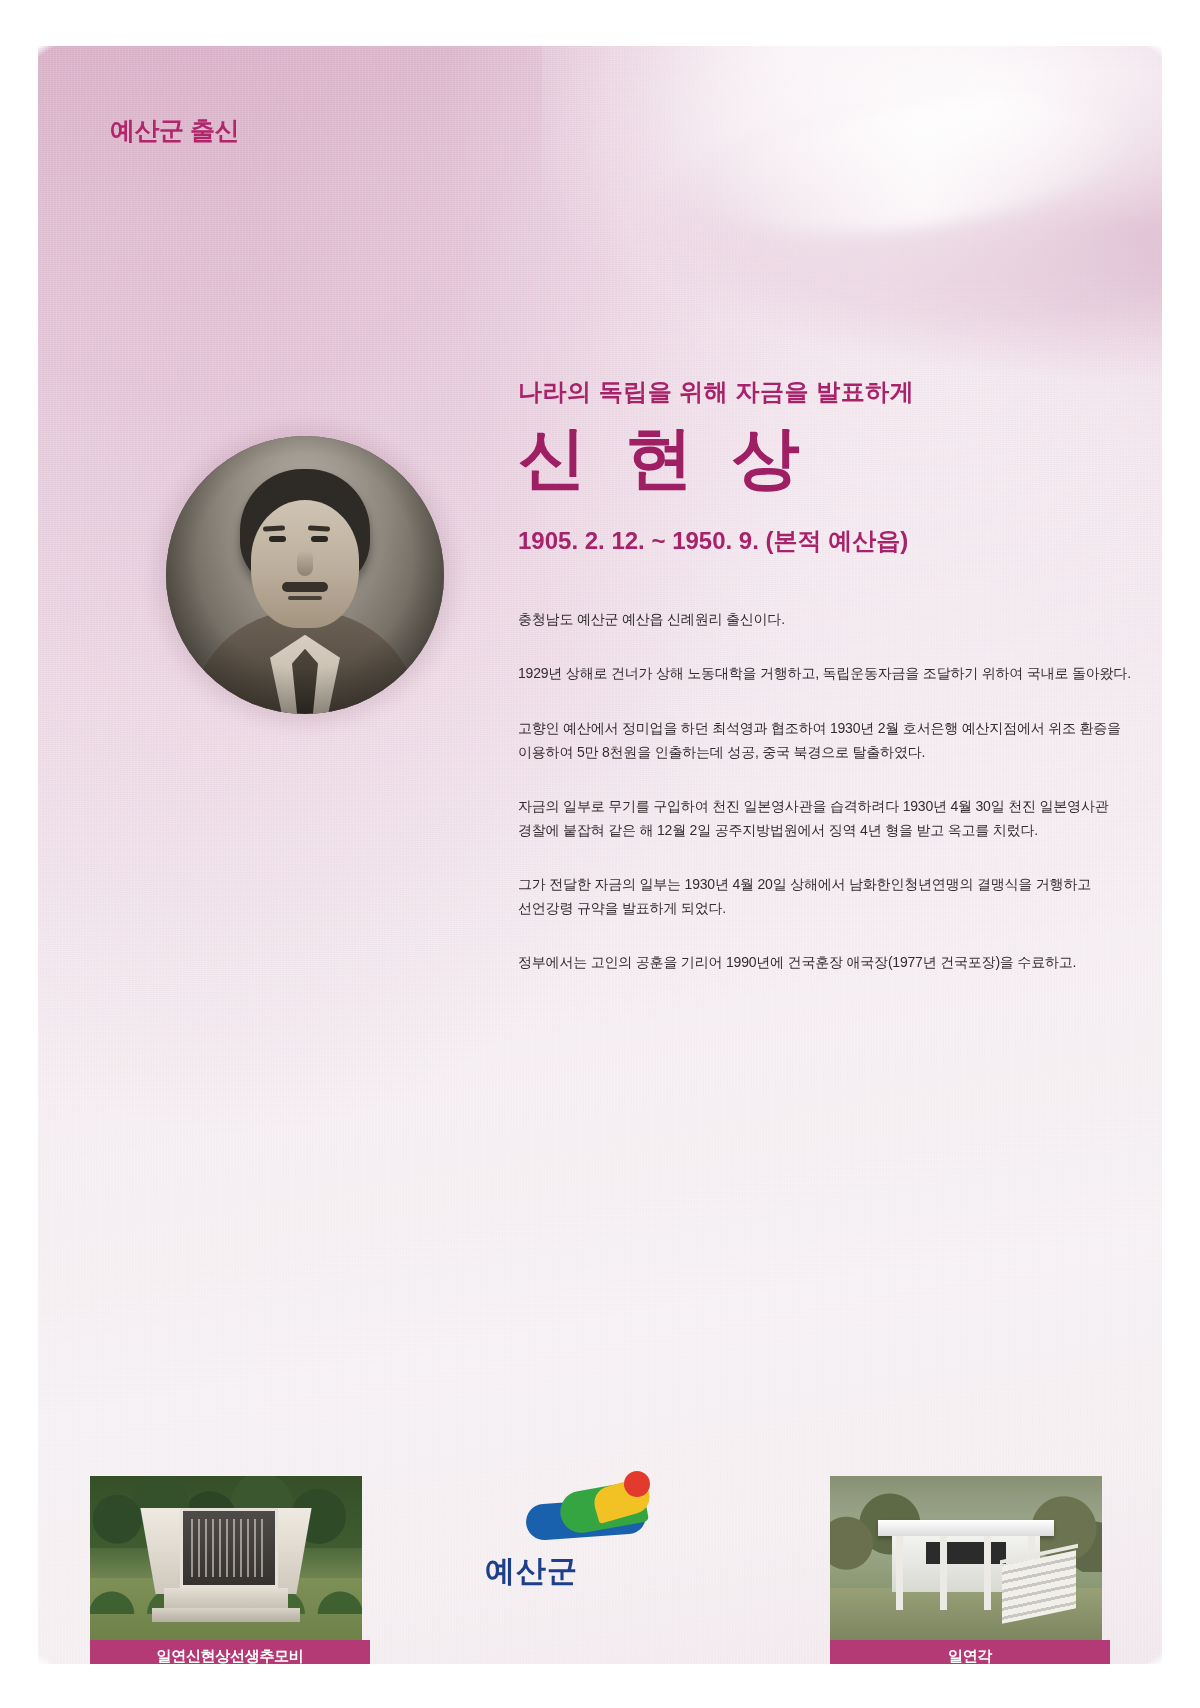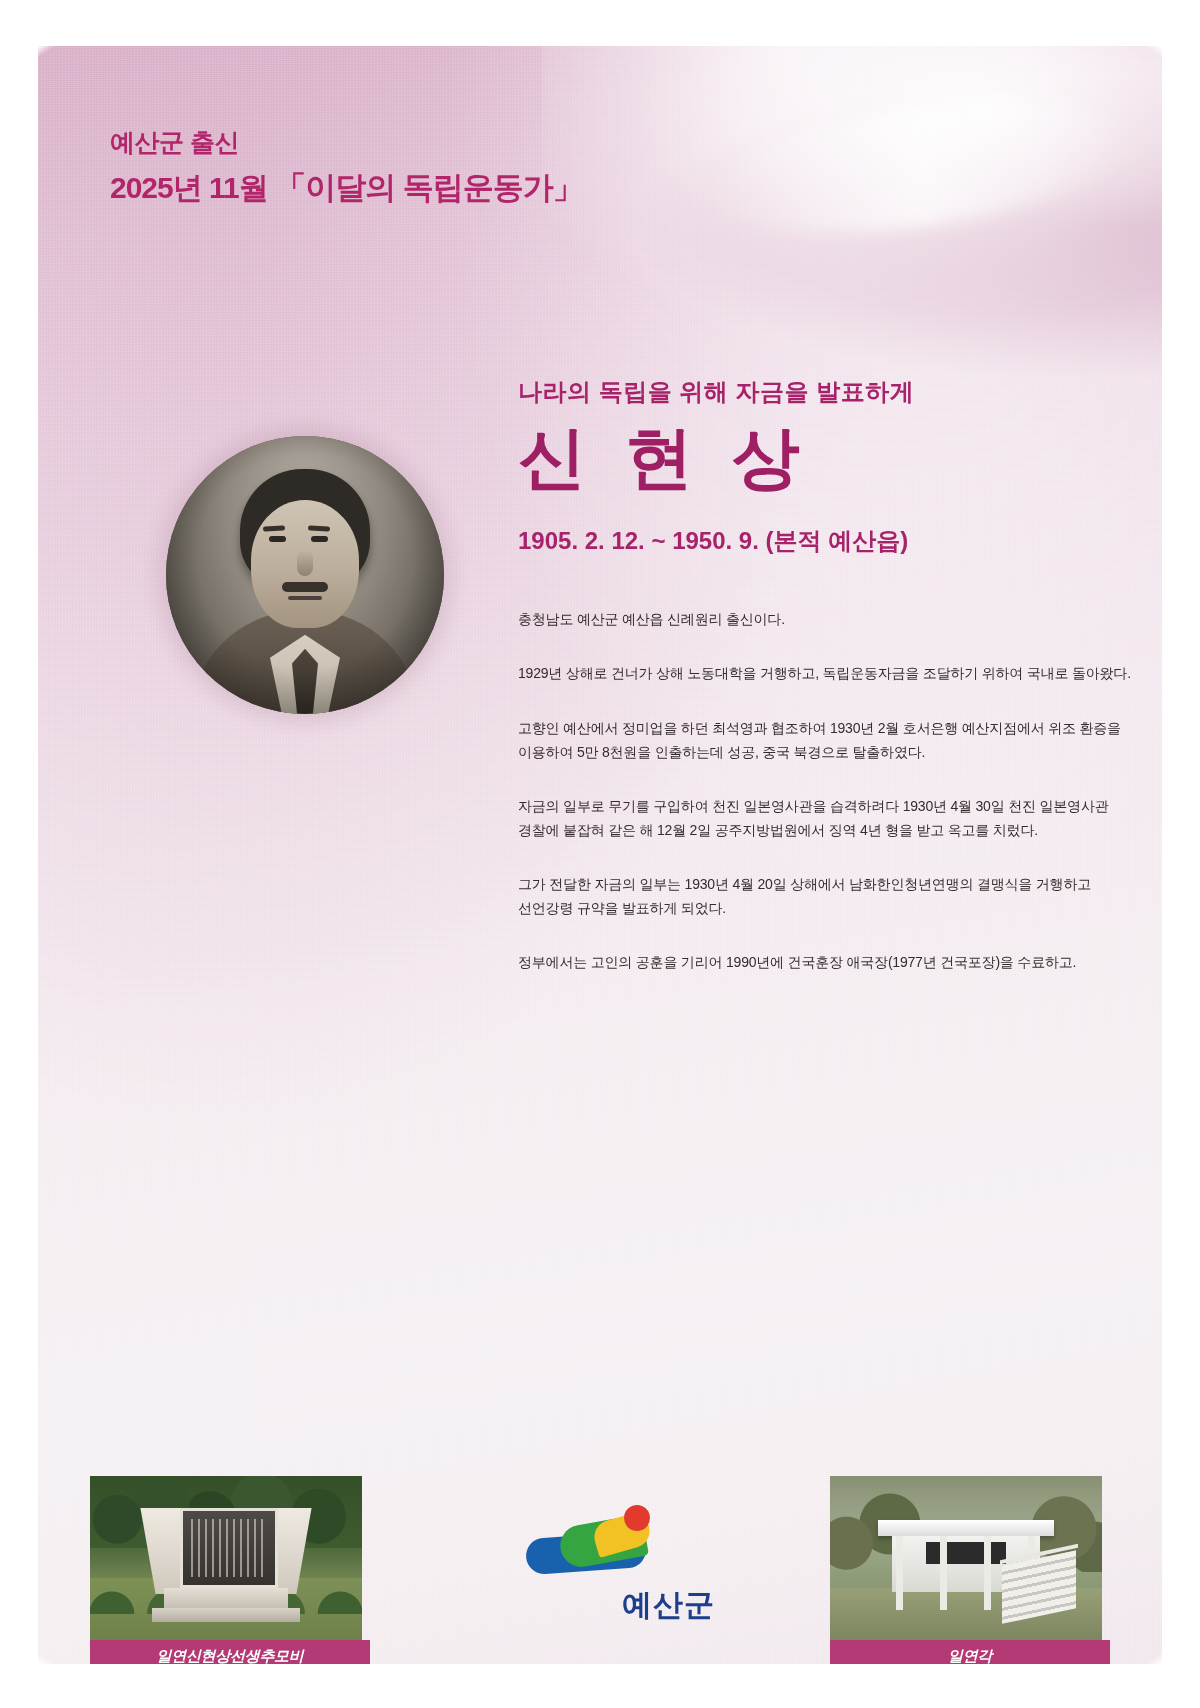--- a/index.html
+++ b/index.html
@@ -73,21 +73,21 @@
     background: linear-gradient(100deg, rgba(255,255,255,0.0), rgba(255,255,255,0.75), rgba(255,255,255,0.0));
     transform: rotate(-8deg);
     filter: blur(8px);
     pointer-events: none;
   }
 
   
   .header {
     position: absolute;
     left: 72px;
-    top: 80px;
+    top: 68px;
     color: #b2256b;
   }
   .header .line1 {
     font-size: 25px;
     font-weight: 800;
     letter-spacing: -0.5px;
     margin-bottom: 8px;
     color: #b2256b;
   }
   .header .line2 {
@@ -253,21 +253,20 @@
     margin: 0 0 30px 0;
     letter-spacing: -0.2px;
     word-break: keep-all;
   }
   .body-text p:last-child { margin-bottom: 0; }
 
   
   .photo-card {
     position: absolute;
     width: 280px;
-    font-style: italic;
   }
   .photo-card.left  { left: 52px;  top: 1430px; }
   .photo-card.right { right: 52px; top: 1430px; }
   .photo {
     width: 272px;
     height: 164px;
     overflow: hidden;
     position: relative;
     background: #2f4a2a;
   }
@@ -318,23 +317,23 @@
   .pav-dark { position:absolute; left:96px; top:66px; width:80px; height:22px; background:#2b2b2b; }
   .pav-col { position:absolute; top:60px; width:7px; height:74px; background:#eceae5; }
   .pav-stairs { position:absolute; right:26px; bottom:24px; width:74px; height:58px; background: repeating-linear-gradient(180deg, #f0efea 0 6px, #c9c7c0 6px 9px); transform: skewY(-12deg); }
   .pav-rail { position:absolute; right:24px; bottom:30px; width:78px; height:54px; border-top:4px solid #e9e7e1; transform: skewY(-12deg); }
 
   
   .logo-wrap {
     position: absolute;
     left: 50%;
     transform: translateX(-50%);
-    top: 1455px;
+    top: 1421px;
     width: 230px;
-    text-align: right;
+    text-align: left;
   }
   .logo-mark { position: relative; width: 160px; height: 82px; margin: 0 auto; }
   .lm-blue {
     position:absolute; left:6px; bottom:12px; width:120px; height:36px;
     background:#1961ac; border-radius: 60px 10px 60px 60px;
     transform: rotate(-4deg);
   }
   .lm-green {
     position:absolute; left:40px; bottom:20px; width:86px; height:42px;
     background:#35a541; border-radius: 50px 50px 12px 50px;
@@ -361,24 +360,20 @@
 <body>
 
 <div class="poster">
 
   <div class="sheet">
     <div class="smoke"></div>
     <div class="smoke2"></div>
 
     <div class="header">
       <div class="line1">예산군 출신</div>
-      <div class="line2">
-        <span>2025년 11월</span>
-        <span class="quoted">「이달의 독립운동가」</span>
-      </div>
     </div>
 
     <div class="portrait-wrap">
       <div class="portrait-glow"></div>
       <div class="portrait">
         <div class="p-bg"></div>
         <div class="p-suit"></div>
         <div class="p-shirt"></div>
         <div class="p-tie"></div>
         <div class="p-hair"></div>

